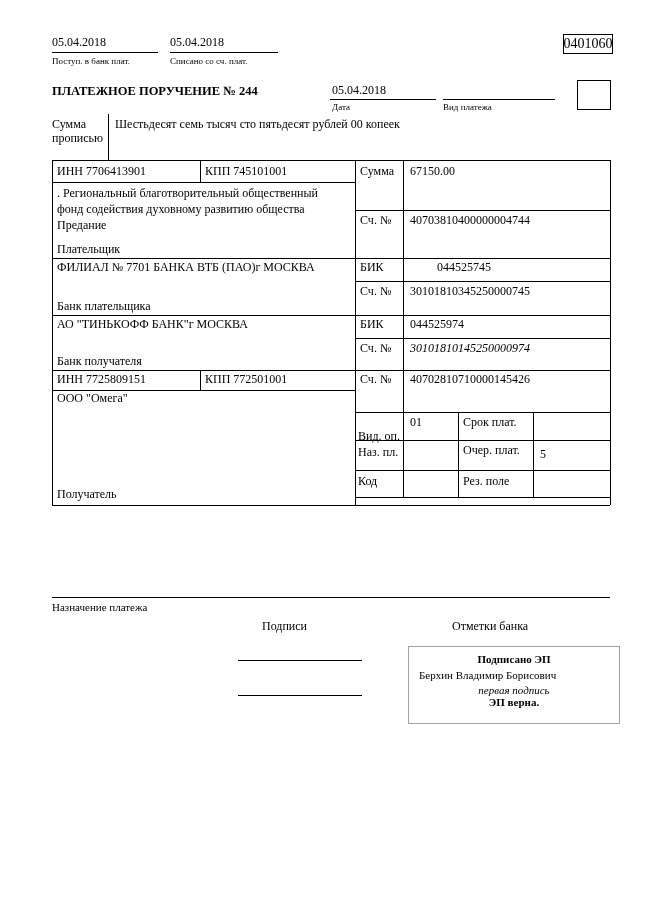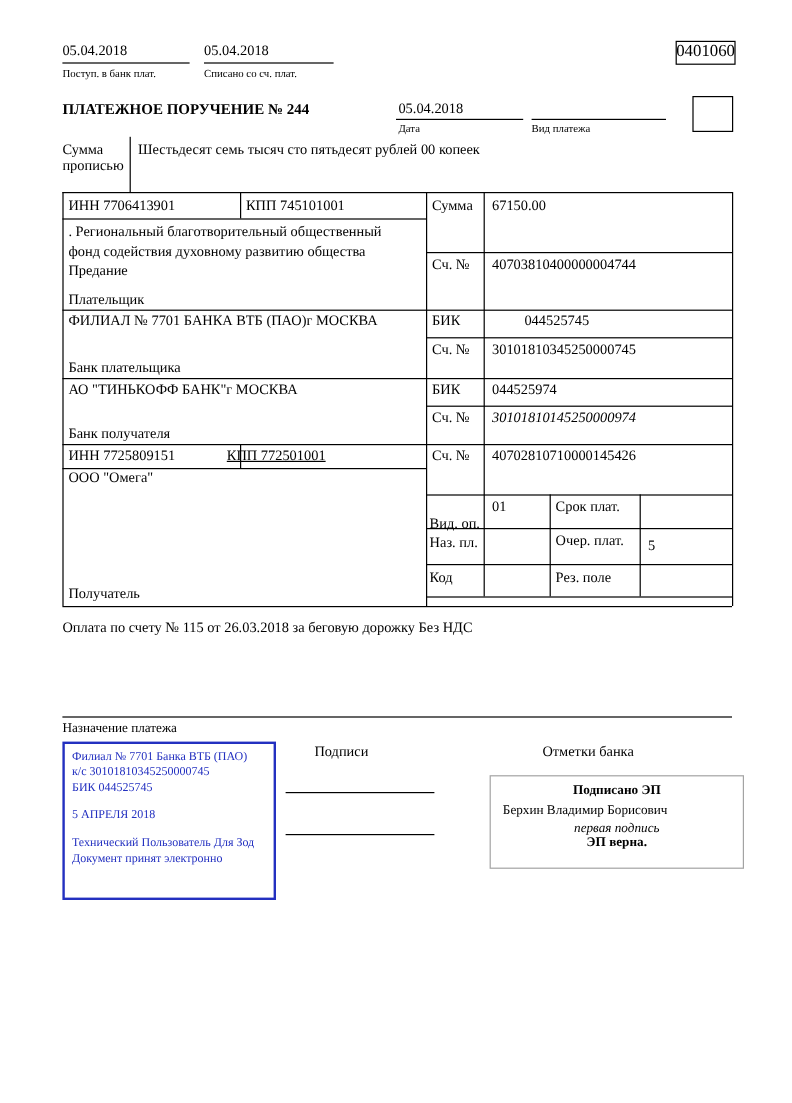--- a/index.html
+++ b/index.html
@@ -111,55 +111,44 @@
   <div class="t" style="left:57px;  top:300px;">Банк плательщика</div>
 
   <div class="t" style="left:57px;  top:318px;">АО "ТИНЬКОФФ БАНК"г МОСКВА</div>
   <div class="t" style="left:360px; top:318px;">БИК</div>
   <div class="t" style="left:410px; top:318px;">044525974</div>
   <div class="t" style="left:360px; top:342px;">Сч. №</div>
   <div class="t" style="left:410px; top:342px;font-style:italic;">30101810145250000974</div>
   <div class="t" style="left:57px;  top:355px;">Банк получателя</div>
 
   <div class="t" style="left:57px;  top:373px;">ИНН 7725809151</div>
-  <div class="t" style="left:189px; top:373px;text-decoration:underline;">КПП 772501001</div>
+  <div class="t" style="left:205px; top:373px;">КПП 772501001</div>
   <div class="t" style="left:360px; top:373px;">Сч. №</div>
   <div class="t" style="left:410px; top:373px;">40702810710000145426</div>
   <div class="t" style="left:57px;  top:392px;">ООО "Омега"</div>
 
   <div class="t wrap" style="left:358px; top:430px; width:44px;">Вид. оп.</div>
   <div class="t" style="left:410px; top:416px;">01</div>
   <div class="t wrap" style="left:463px; top:416px; width:62px;">Срок плат.</div>
 
   <div class="t wrap" style="left:358px; top:446px; width:44px;">Наз. пл.</div>
   <div class="t wrap" style="left:463px; top:444px; width:62px;">Очер. плат.</div>
   <div class="t" style="left:540px; top:448px;">5</div>
 
   <div class="t" style="left:358px; top:475px;">Код</div>
   <div class="t" style="left:463px; top:475px;">Рез. поле</div>
 
   <div class="t" style="left:57px; top:488px;">Получатель</div>
 
-  <div class="t" style="left:52px; top:517px;">Оплата по счету № 115 от 26.03.2018 за беговую дорожку Без НДС</div>
   <div class="hl" style="left:52px; top:597px; width:558px;"></div>
   <div class="t" style="left:52px; top:601px; font-size:11px;">Назначение платежа</div>
 
   <div class="t" style="left:262px; top:620px;">Подписи</div>
   <div class="t" style="left:452px; top:620px;">Отметки банка</div>
 
-  <div class="stamp-blue" style="left:52px; top:618px; width:178px; height:132px;">
-    <div>Филиал № 7701 Банка ВТБ (ПАО)</div>
-    <div>к/с 30101810345250000745</div>
-    <div>БИК 044525745</div>
-    <div class="gap"></div>
-    <div>5 АПРЕЛЯ 2018</div>
-    <div class="gap"></div>
-    <div>Технический Пользователь Для Зод</div>
-    <div>Документ принят электронно</div>
-  </div>
 
   <div class="hl" style="left:238px; top:660px; width:124px;"></div>
   <div class="hl" style="left:238px; top:695px; width:124px;"></div>
 
   <div class="bank-mark" style="left:408px; top:646px; width:212px; height:78px;">
     <div class="b">Подписано ЭП</div>
     <div class="left">Берхин Владимир Борисович</div>
     <div class="it" style="line-height:1.1;">первая подпись</div>
     <div class="b" style="line-height:1.1;">ЭП верна.</div>
   </div>

